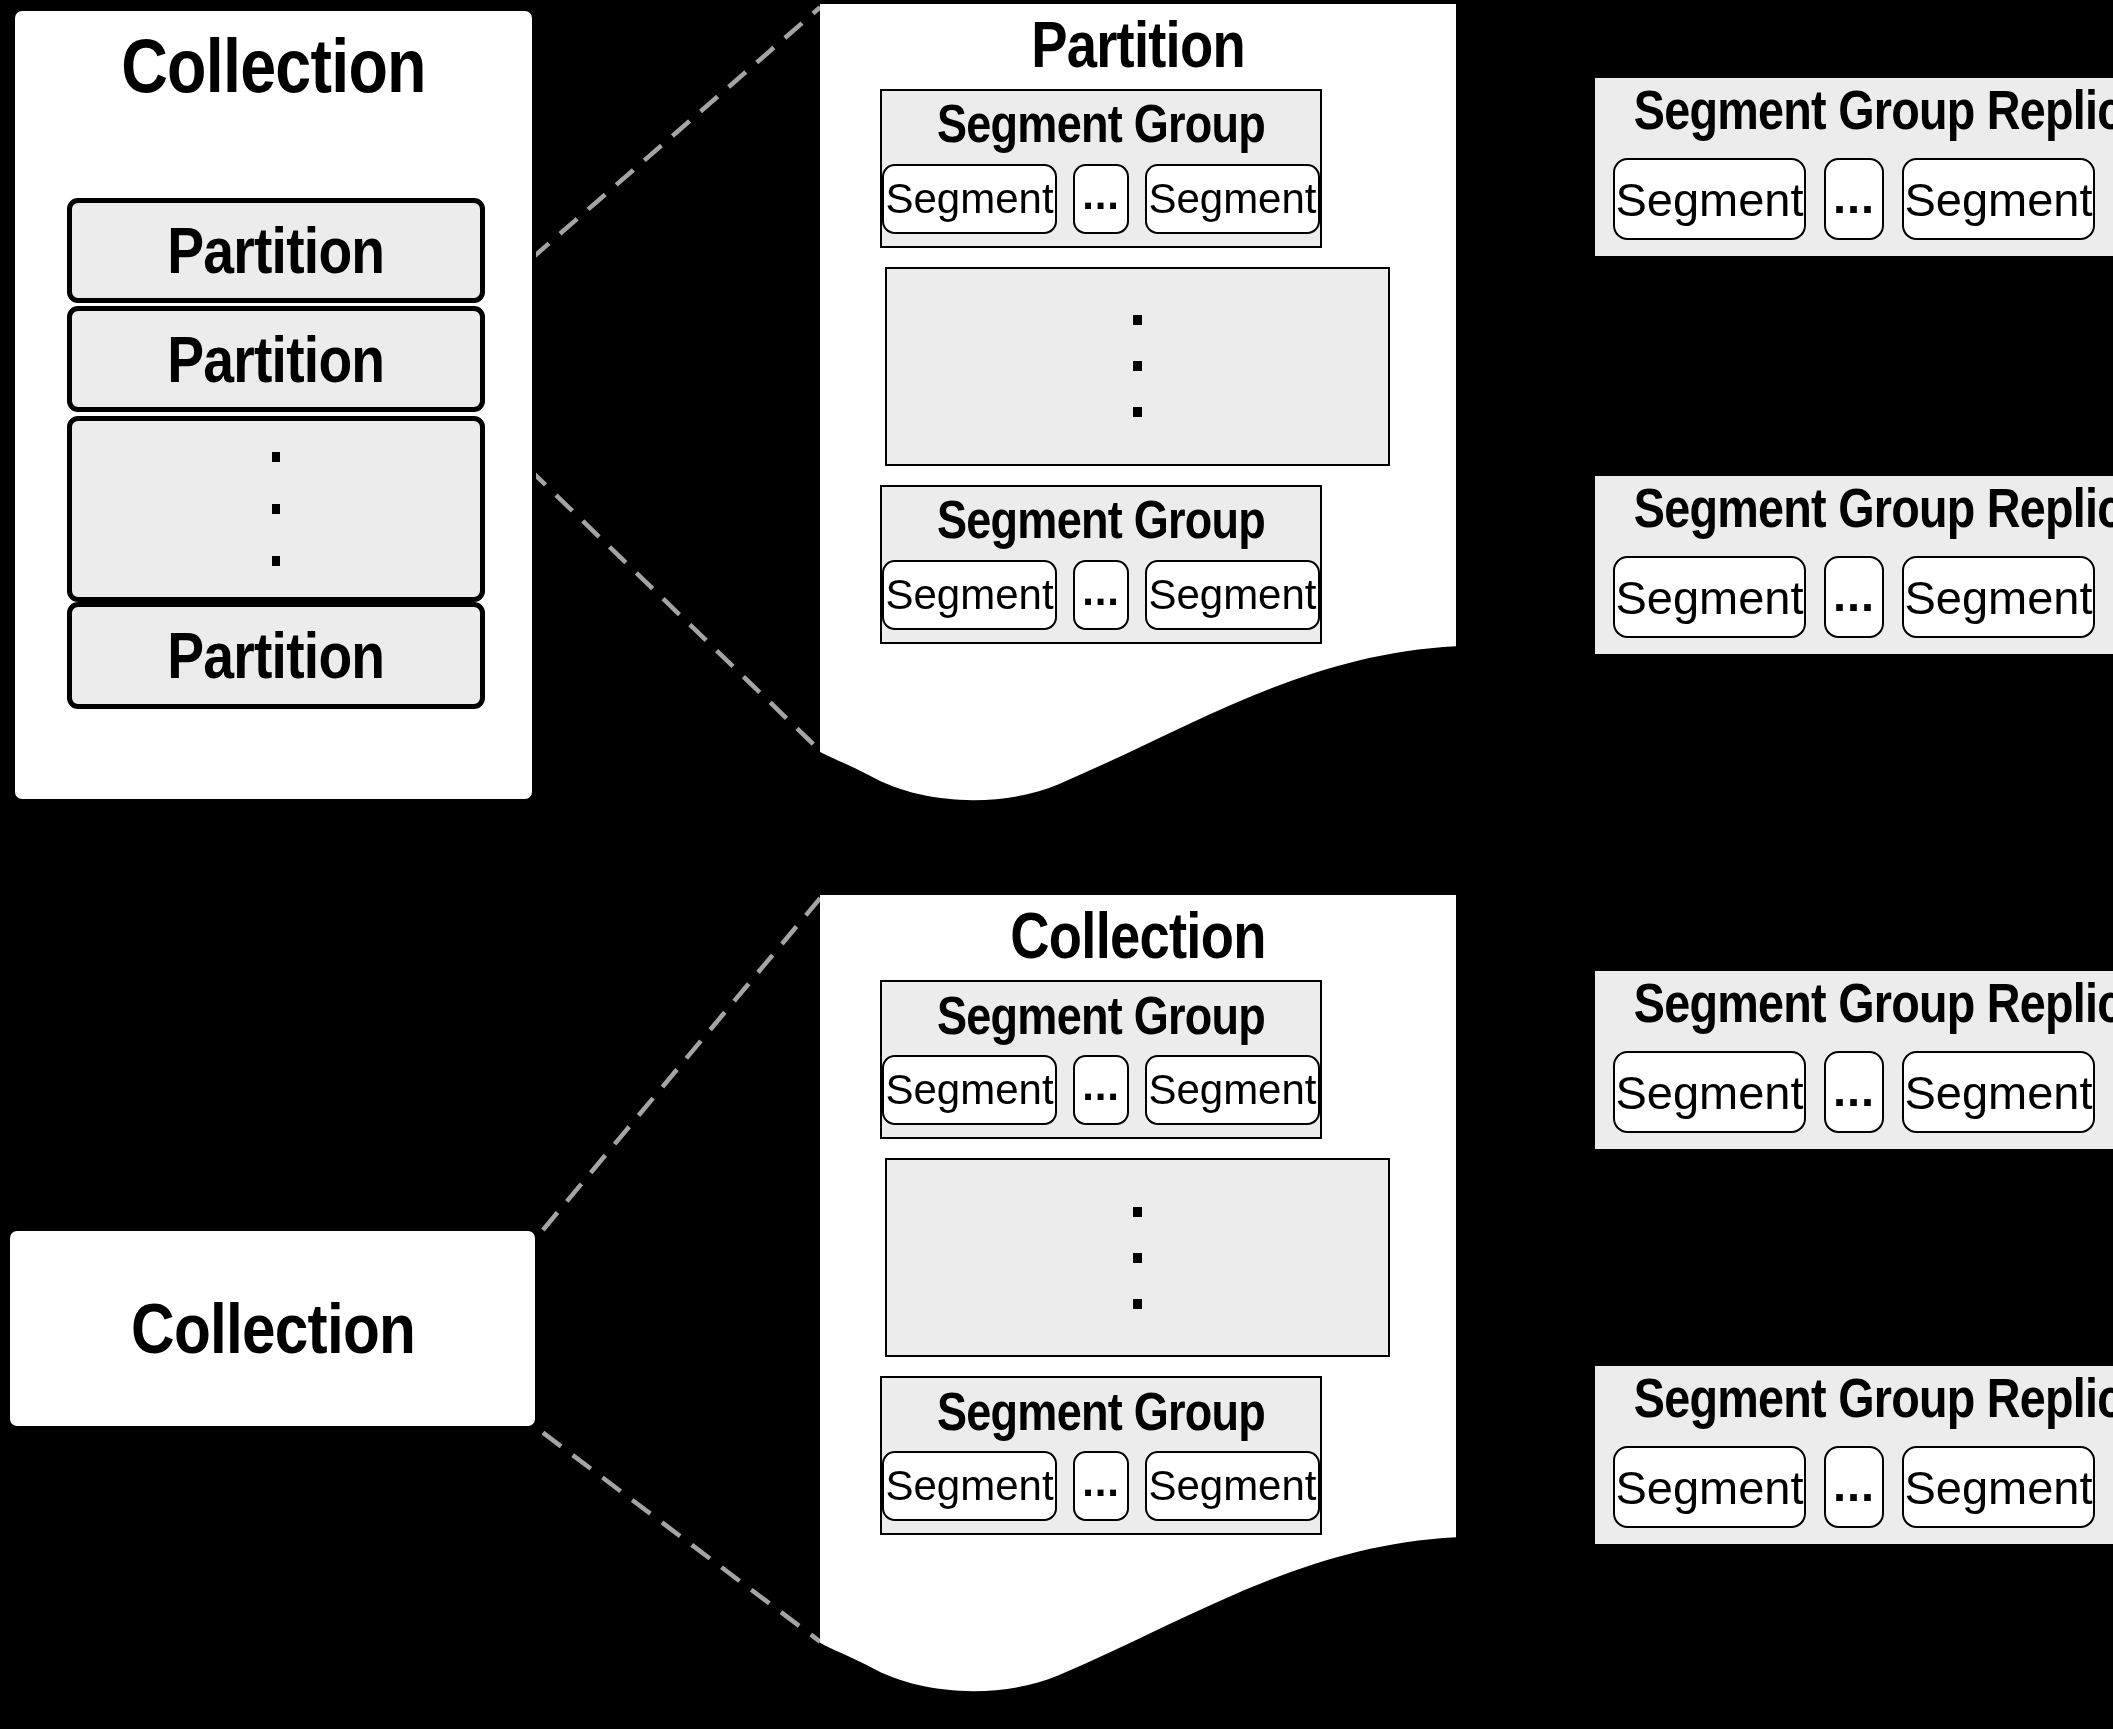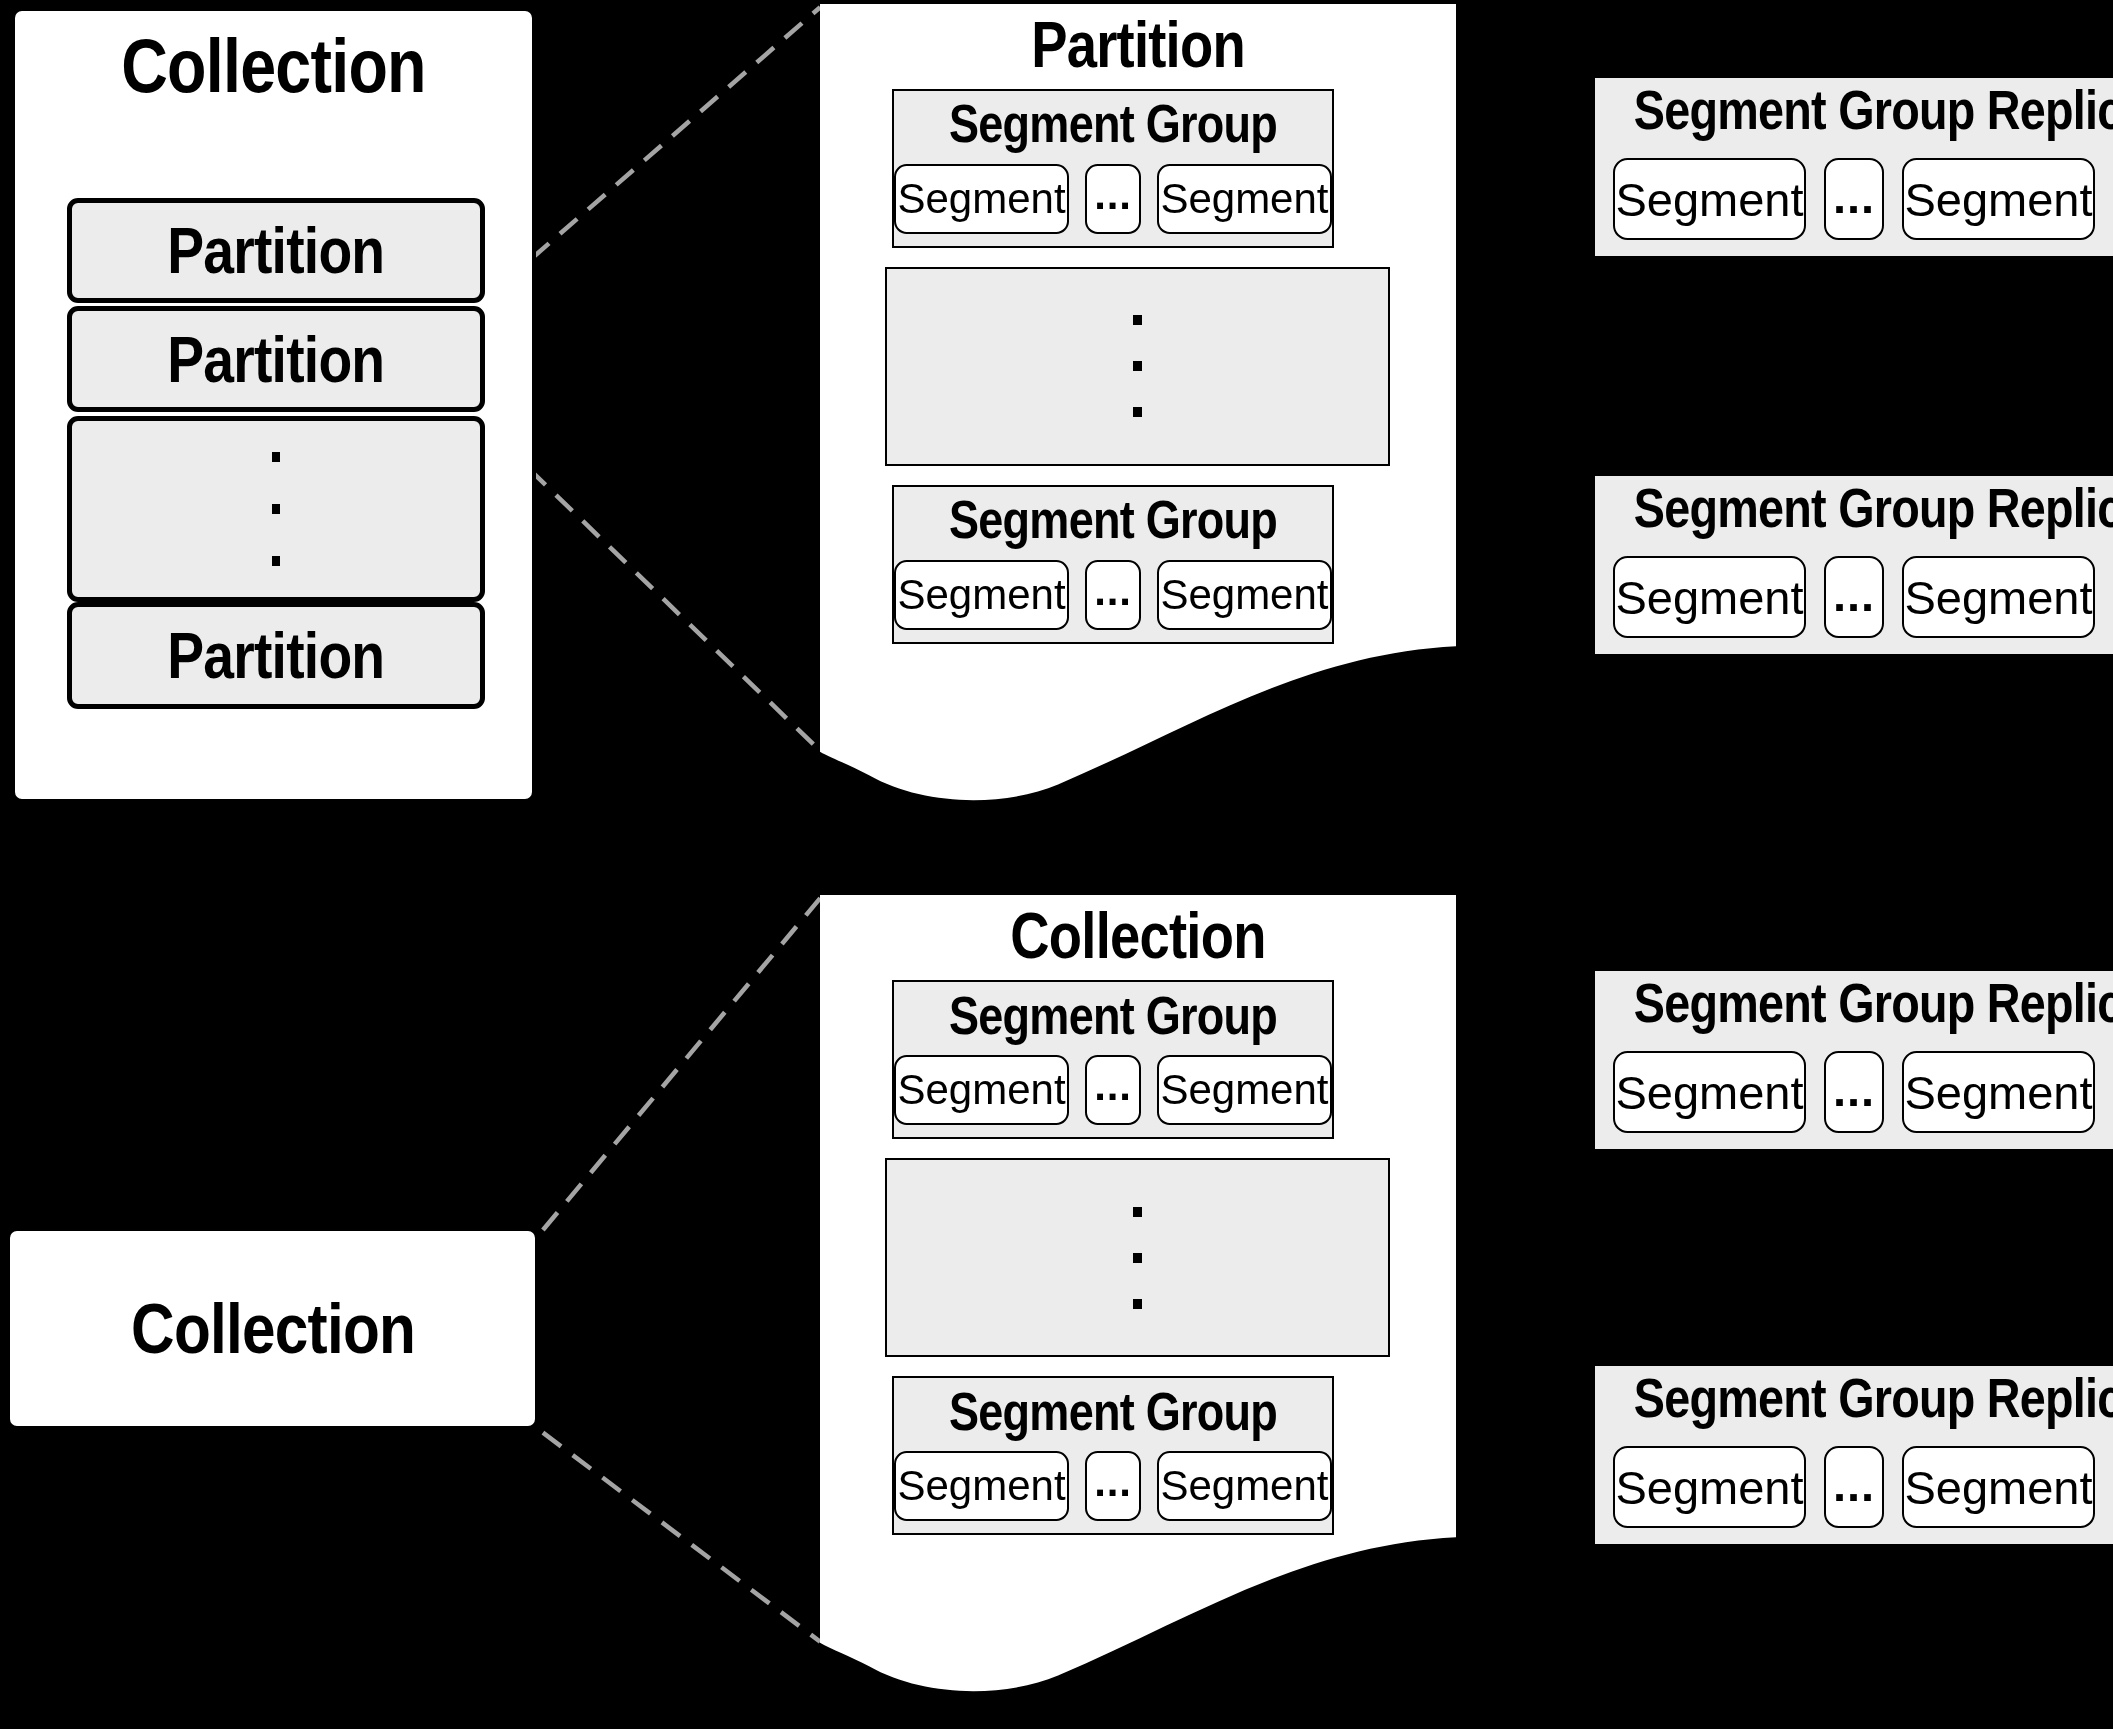--- a/index.html
+++ b/index.html
@@ -11,21 +11,21 @@
         transform-origin:50% 50%;letter-spacing:-0.9px;white-space:nowrap;}
   
   .lbox{background:#fff;border:4.5px solid #000;border-radius:11px;box-sizing:border-box;z-index:2;}
   .prow{position:absolute;background:#ececec;border:5.5px solid #000;border-radius:11px;
         box-sizing:border-box;display:flex;align-items:center;justify-content:center;}
   .prow .cond{font-size:65px;}
   
   .page{z-index:2;}
   .page-shape{position:absolute;left:0;top:0;width:100%;height:100%;}
   .page-title{position:absolute;left:0;top:9px;width:100%;font-size:64px;line-height:64px;}
-  .sg{position:absolute;left:72px;width:442px;background:#ececec;border:2.7px solid #000;
+  .sg{position:absolute;left:60px;width:442px;background:#ececec;border:2.7px solid #000;
       box-sizing:border-box;}
   .sg-title{position:absolute;left:0;top:5.5px;width:100%;font-size:53px;line-height:55px;}
   .chips{position:absolute;left:0;top:73px;width:100%;display:flex;justify-content:center;
          align-items:flex-start;gap:16.4px;}
   .chip{background:#fff;border:2.7px solid #000;border-radius:12.7px;box-sizing:border-box;
         width:185px;height:70px;display:flex;align-items:center;justify-content:center;
         font-size:42px;}
   .chip.dots{width:58px;align-items:flex-end;padding-bottom:12.7px;font-weight:700;
              letter-spacing:0.9px;}
   .vbox{position:absolute;left:65px;width:505px;background:#ececec;border:2.7px solid #000;

